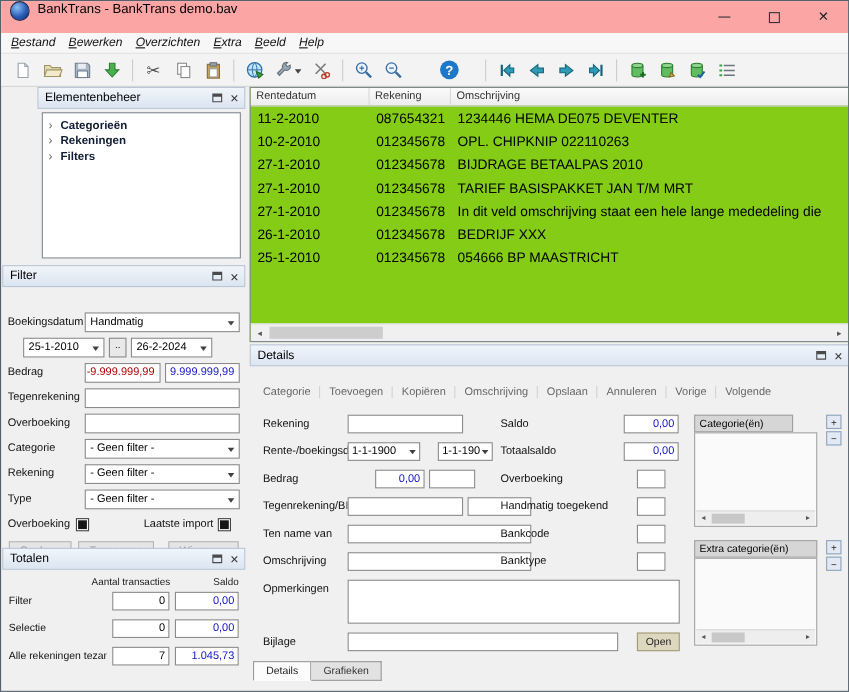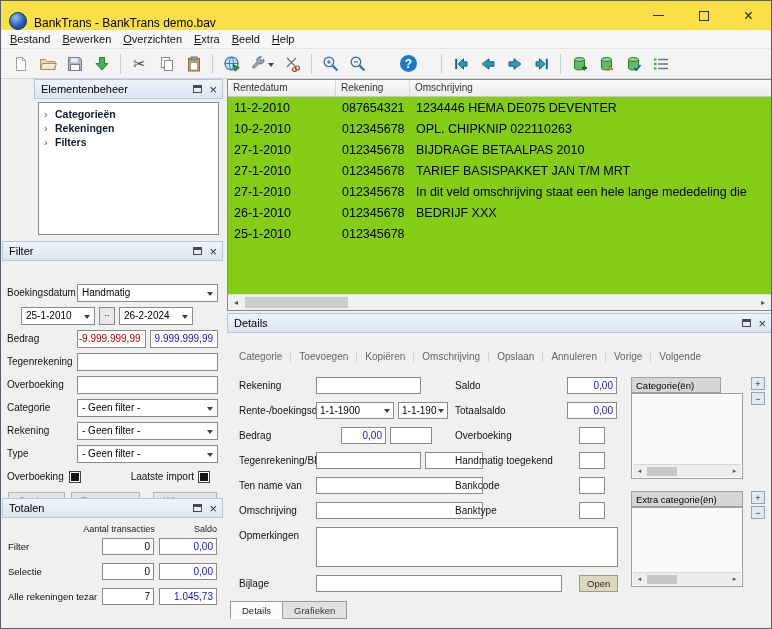--- a/index.html
+++ b/index.html
@@ -1,31 +1,31 @@
 <!DOCTYPE html>
 <html><head>
 <meta charset="utf-8">
 <style>
   * { box-sizing:border-box; margin:0; padding:0; }
   body { margin:0; font-family:"Liberation Sans","DejaVu Sans",sans-serif; background:#8a8a8a; }
   .window { position:relative; width:772px; height:629px; background:#f0f0f0; border:1px solid #54606c; overflow:hidden; }
 
   
-  .titlebar { height:29px; background:#fde047; display:flex; align-items:flex-end; padding-left:8px; }
+  .titlebar { height:29px; background:#fca5a5; display:flex; align-items:flex-start; padding-left:8px; }
   .app-icon { width:18px; height:18px; border-radius:50%; flex:none;
     background:radial-gradient(circle at 35% 30%, #8cc0ef, #2a5cb8 55%, #0a2f70); border:1px solid #1a2f55; margin-right:7px; }
   .title-text { font-size:12px; color:#000; }
   .win-btns { margin-left:auto; display:flex; height:100%; }
   .wbtn { width:45px; height:100%; display:flex; align-items:center; justify-content:center; }
   .min-glyph { width:11px; height:1px; background:#333; display:block; }
   .max-glyph { width:10px; height:10px; border:1px solid #333; display:block; }
   .close-glyph { font-size:16px; color:#222; line-height:1; }
 
   
-  .menubar { height:18px; display:flex; align-items:center; padding-left:3px; background:#f7f7f7; }
+  .menubar { height:18px; display:flex; align-items:center; padding-left:3px; background:#f7f7f7;font-style:italic; }
   .mi { font-size:11px; color:#111; padding:1px 6px; }
 
   
   .toolbar { height:31px; display:flex; align-items:center; padding-left:6px; background:#f3f3f3;
     border-top:1px solid #e3e3e3; border-bottom:1px solid #d4d4d4; }
   .tbtn { width:27px; height:25px; display:flex; align-items:center; justify-content:center; flex:none; }
   .tbtn svg { display:block; }
   .tsep { width:1px; height:20px; background:#cccccc; margin:0 5px; flex:none; }
   .tgap { width:24px; flex:none; }
   .tgap-big { width:14px; flex:none; }
@@ -354,20 +354,21 @@
           <span class="td c-desc">In dit veld omschrijving staat een hele lange mededeling die</span>
         </div>
       <div class="tr">
           <span class="td c-date">26-1-2010</span>
           <span class="td c-acct">012345678</span>
           <span class="td c-desc">BEDRIJF XXX</span>
         </div>
       <div class="tr">
           <span class="td c-date">25-1-2010</span>
           <span class="td c-acct">012345678</span>
+          <span class="td c-desc">054666  BP MAASTRICHT</span>
         </div>
     </div>
     <div class="hscroll">
       <span class="hs-arrow hs-left">◂</span>
       <span class="hs-thumb"></span>
       <span class="hs-arrow hs-right">▸</span>
     </div>
   </div>
 
   <div class="dock" id="p-filter">
@@ -476,21 +477,21 @@
       <span class="d-act">Opslaan</span>
       <span class="d-act">Annuleren</span>
       <span class="d-act">Vorige</span>
       <span class="d-act">Volgende</span>
     </div>
 
     <span class="dl" style="left:12px;top:67px">Rekening</span>
     <span class="df" style="left:89px;top:64px;width:105px"></span>
 
     <span class="dl" style="left:12px;top:92px">Rente-/boekingsdatum</span>
-    <span class="dcombo" style="left:89px;top:89px;width:78px">1-1-1900</span>
+    <span class="dcombo" style="left:89px;top:89px;width:66px">1-1-1900</span>
     <span class="dcombo" style="left:171px;top:89px;width:50px">1-1-190</span>
 
     <span class="dl" style="left:12px;top:117px">Bedrag</span>
     <span class="df num" style="left:114px;top:114px;width:45px">0,00</span>
     <span class="df" style="left:163px;top:114px;width:42px"></span>
 
     <span class="dl" style="left:12px;top:142px">Tegenrekening/BIC</span>
     <span class="df" style="left:89px;top:139px;width:105px"></span>
     <span class="df" style="left:198px;top:139px;width:58px"></span>
 

